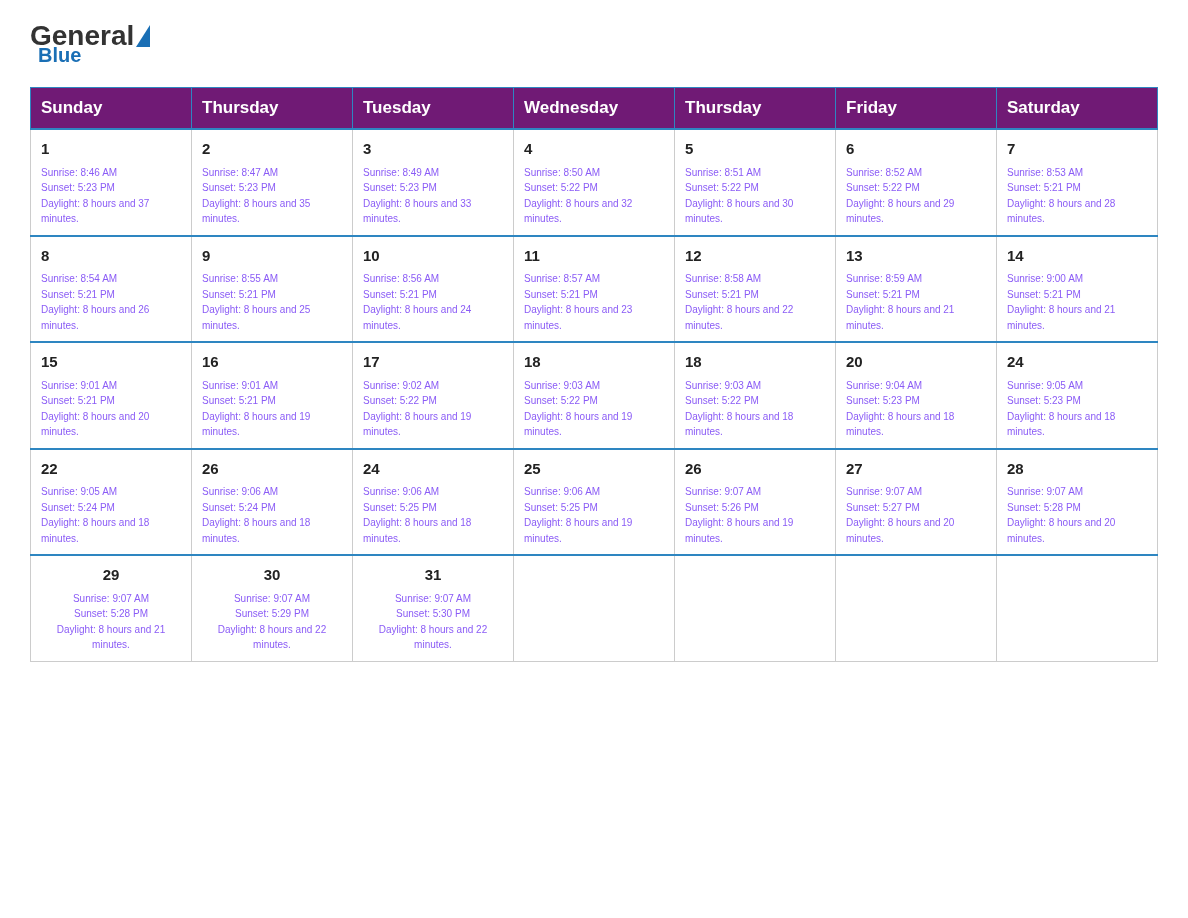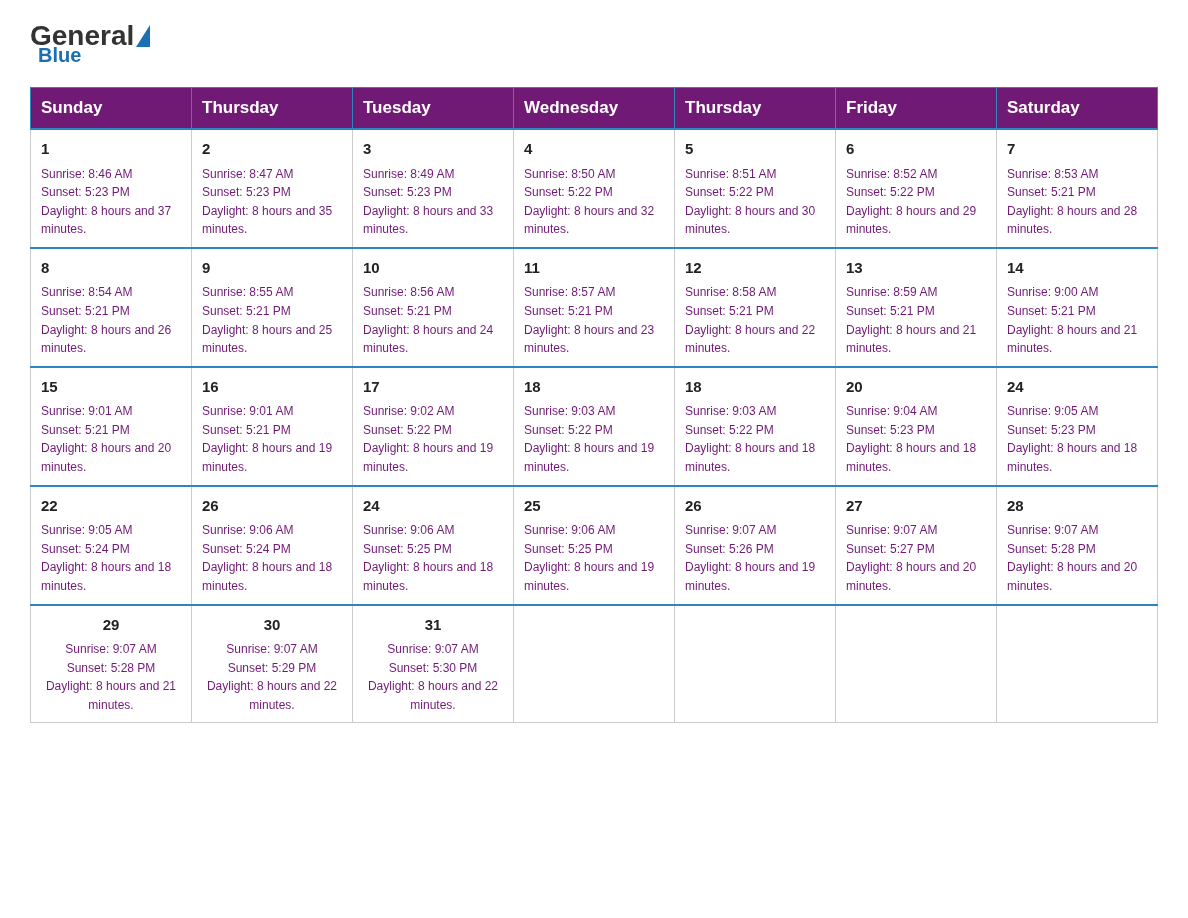--- a/index.html
+++ b/index.html
@@ -79,22 +79,22 @@
       min-height: 100px;
       line-height: 1.5;
     }
     .day-num {
       font-size: 15px;
       font-weight: bold;
       display: block;
       margin-bottom: 4px;
     }
     .day-info {
-      font-size: 12px;
-      color: #701a75;
+      font-size: 10px;
+      color: #8b5cf6;
       line-height: 1.55;
     }
     tr { border-bottom: 2px solid #2e86c1; }
     tbody tr:last-child { border-bottom: none; text-align: center; }
     .empty-cell { background: #fff; }
   </style>
 </head>
 <body>
 
 <div class="header">

